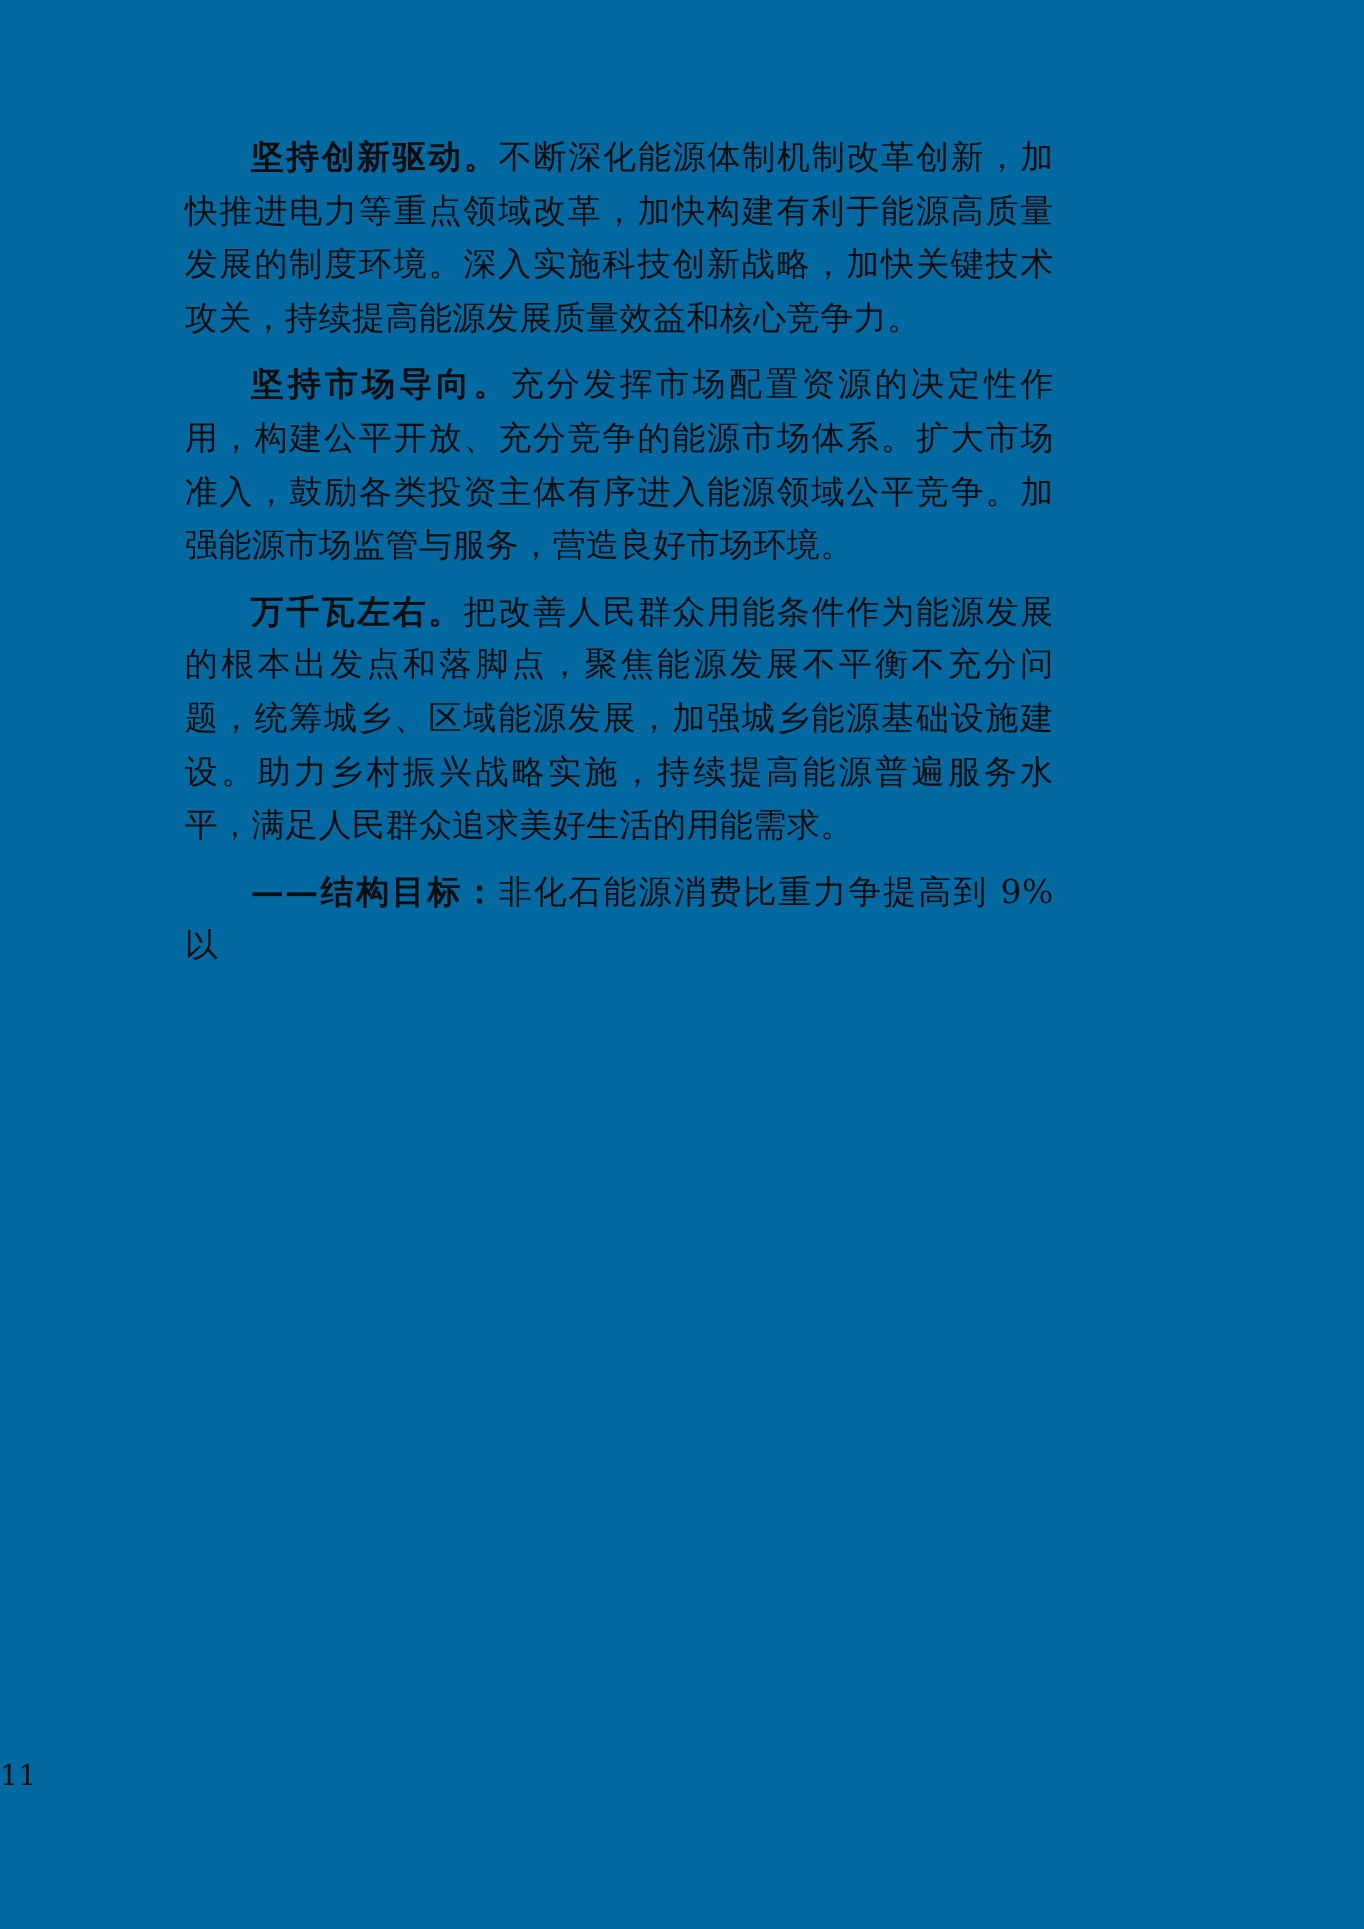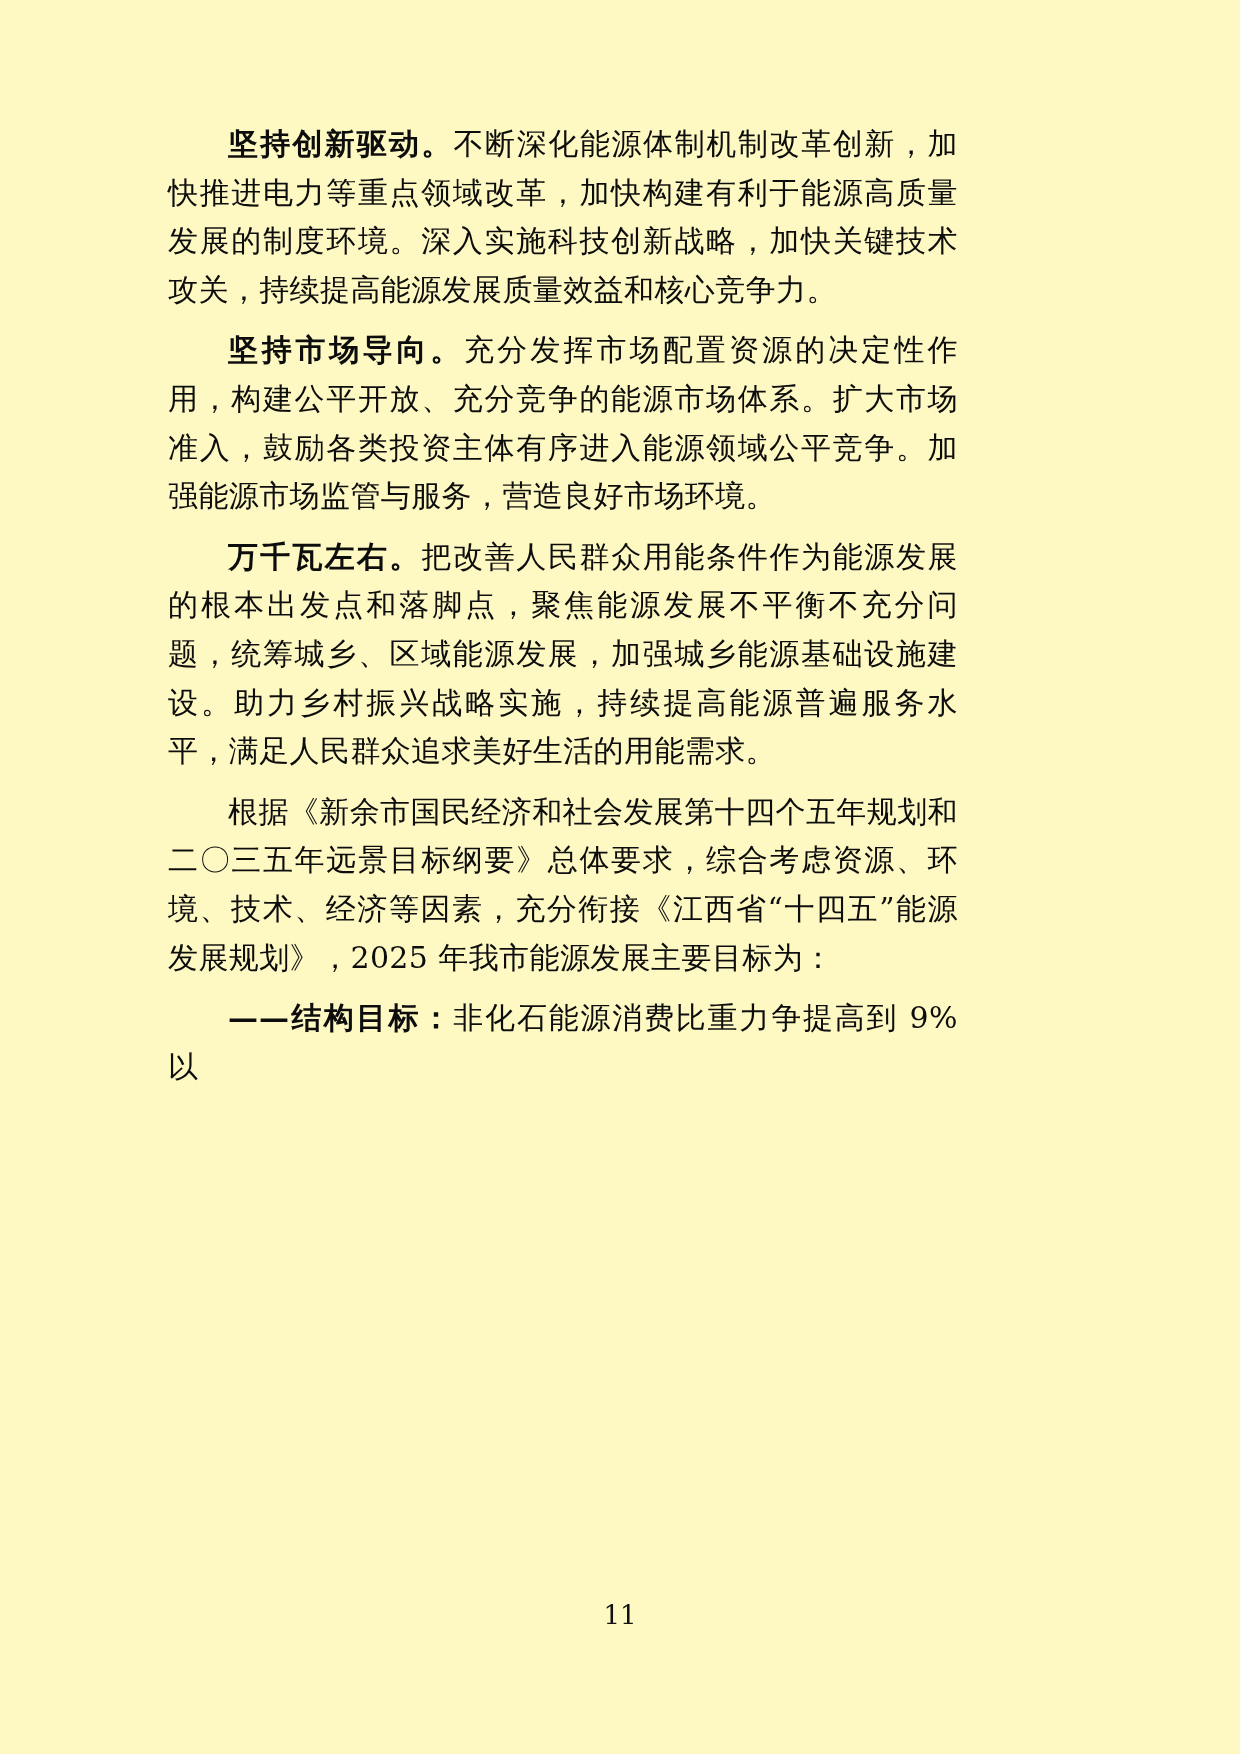--- a/index.html
+++ b/index.html
@@ -4,21 +4,21 @@
 <style>
   html, body {
     margin: 0;
     padding: 0;
     background: #ffffff;
   }
   .page {
     position: relative;
     width: 1240px;
     height: 1754px;
-    background: #fef9c3;
+    background: #0369a1;
     box-sizing: border-box;
     font-family: "DejaVu Serif", "Liberation Serif", serif;
     overflow: hidden;
   }
   .content {
     position: absolute;
     left: 168px;
     top: 120px;
     width: 790px;
   }
@@ -46,21 +46,20 @@
     margin-bottom: 6px;
   }
   .para-block {
     margin-bottom: 12px;
   }
   .pageno {
     position: absolute;
     left: 0;
     right: 0;
     top: 1600px;
-    text-align: center;
     font-size: 26px;
     color: #111;
     font-family: "DejaVu Serif", "Liberation Serif", serif;
   }
 </style>
 </head>
 <body>
 
 <div class="page">
   <div class="content">
@@ -71,23 +70,20 @@
 
     <div class="para-block">
       <p class="indent"><span class="lead">坚持市场导向。</span><span>充分发挥市场配置资源的决定性作用，构建公平开放、充分竞争的能源市场体系。扩大市场准入，鼓励各类投资主体有序进入能源领域公平竞争。加强能源市场监管与服务，营造良好市场环境。</span></p>
     </div>
 
     <div class="para-block">
       <p class="indent"><span class="lead">万千瓦左右。</span><span>把改善人民群众用能条件作为能源发展的根本出发点和落脚点，聚焦能源发展不平衡不充分问题，统筹城乡、区域能源发展，加强城乡能源基础设施建设。助力乡村振兴战略实施，持续提高能源普遍服务水平，满足人民群众追求美好生活的用能需求。</span></p>
     </div>
 
 
-    <div class="para-block">
-      <p class="indent">根据《新余市国民经济和社会发展第十四个五年规划和二〇三五年远景目标纲要》总体要求，综合考虑资源、环境、技术、经济等因素，充分衔接《江西省“十四五”能源发展规划》，2025 年我市能源发展主要目标为：</p>
-    </div>
 
 
     <div class="para-block">
       <p class="indent"><span class="lead">——结构目标：</span><span>非化石能源消费比重力争提高到 9%以</span></p>
     </div>
 
   </div>
 
   <div class="pageno">11</div>
 </div>

